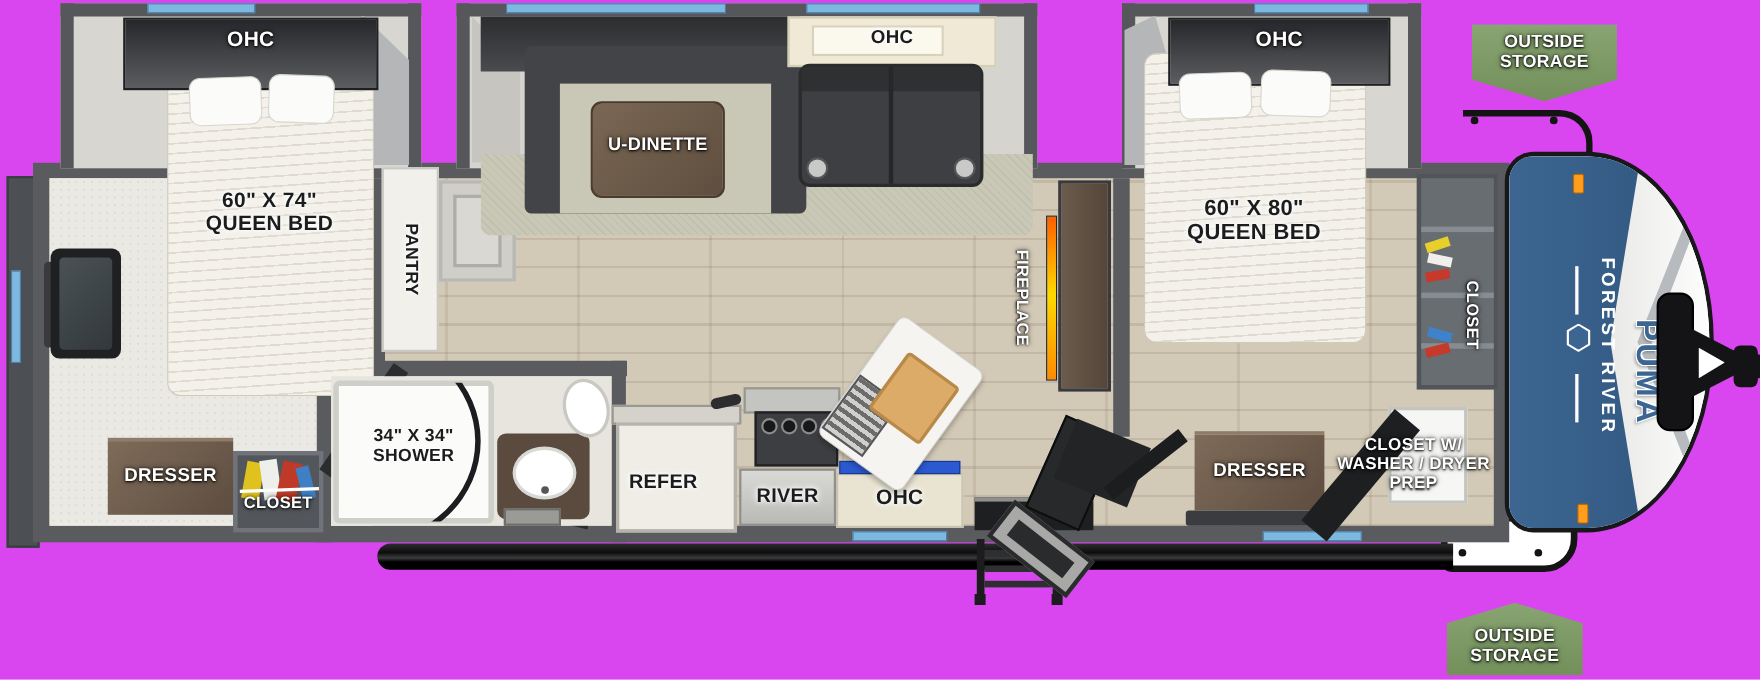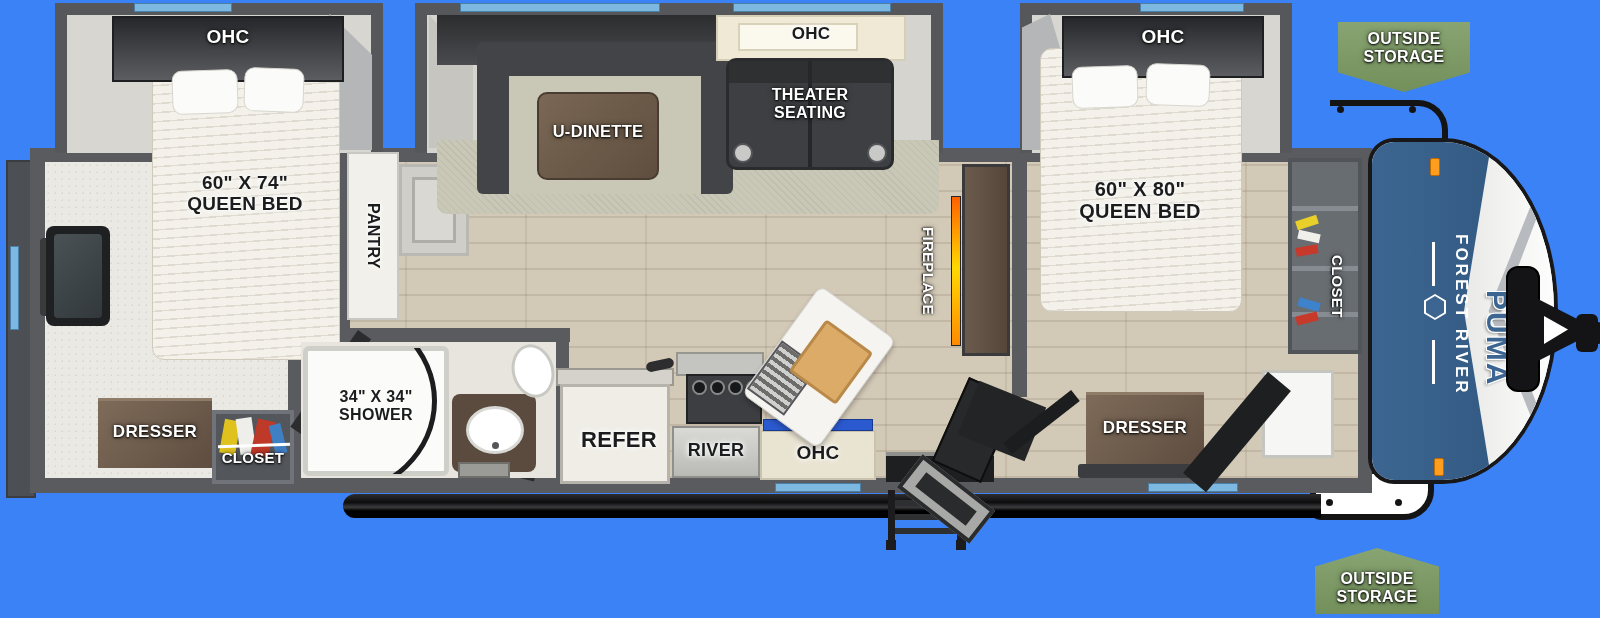--- a/index.html
+++ b/index.html
@@ -1,16 +1,16 @@
 <!DOCTYPE html>
 <html><head>
 <meta charset="utf-8">
 <style>
   html,body{margin:0;padding:0;background:#fff;}
-  #scene{position:relative;width:1600px;height:618px;background:#3b82f6;overflow:hidden;
+  #scene{position:relative;width:1600px;height:618px;background:#d946ef;overflow:hidden;
          font-family:"Liberation Sans",sans-serif;}
   .abs{position:absolute;}
   .wall{position:absolute;background:#595b5f;}
   .win{position:absolute;background:#7db8e0;border:1px solid #4a7fa8;box-sizing:border-box;}
   .lbl{position:absolute;font-weight:bold;color:#fff;white-space:pre-line;text-align:center;
        line-height:1.12;letter-spacing:.3px;
        text-shadow:0 1px 2px rgba(0,0,0,.9),0 0 3px rgba(0,0,0,.65),0 0 6px rgba(0,0,0,.4);}
   .lbl.dark{color:#1b1c1e;
        text-shadow:0 0 3px rgba(255,255,255,.95),0 0 6px rgba(255,255,255,.85),0 0 9px rgba(255,255,255,.7);}
   .vert{writing-mode:vertical-rl;}
@@ -114,21 +114,21 @@
 SHOWER</div>
   <div class="abs" style="left:452px;top:394px;width:84px;height:78px;background:#5b4b3f;border-radius:8px;"></div>
   <div class="abs" style="left:466px;top:406px;width:58px;height:48px;background:#fff;border:3px solid #d8d8d4;border-radius:50%;box-sizing:border-box;"></div>
   <div class="dot" style="left:492px;top:442px;width:7px;height:7px;background:#55565a;"></div>
   <div class="abs" style="left:458px;top:462px;width:52px;height:16px;background:#9a9a96;border:2px solid #6e6e6a;box-sizing:border-box;"></div>
   <div class="abs" style="left:512px;top:344px;width:42px;height:54px;background:#fff;border:3px solid #c9c9c4;border-radius:50%;transform:rotate(-15deg);box-sizing:border-box;"></div>
 
   <div class="abs" style="left:556px;top:368px;width:118px;height:18px;background:#d4d2cb;border:2px solid #9a988f;box-sizing:border-box;"></div>
   <div class="abs" style="left:646px;top:360px;width:28px;height:10px;background:#2d2d2f;border-radius:5px;transform:rotate(-12deg);"></div>
   <div class="abs" style="left:560px;top:384px;width:110px;height:100px;background:#efede6;border:3px solid #b5b3ac;box-sizing:border-box;"></div>
-  <div class="lbl dark" style="left:564px;top:428px;width:110px;font-size:22px;">REFER</div>
+  <div class="lbl dark" style="left:548px;top:428px;width:110px;font-size:18px;">REFER</div>
 
   <div class="abs" style="left:676px;top:352px;width:88px;height:24px;background:#c4c4c0;border:2px solid #97978f;box-sizing:border-box;"></div>
   <div class="abs" style="left:686px;top:374px;width:76px;height:50px;background:#3c3e41;border:2px solid #202123;box-sizing:border-box;"></div>
   <div class="abs" style="left:692px;top:380px;width:11px;height:11px;border-radius:50%;background:#17181a;border:2px solid #8a8a8a;"></div>
   <div class="abs" style="left:710px;top:380px;width:11px;height:11px;border-radius:50%;background:#17181a;border:2px solid #8a8a8a;"></div>
   <div class="abs" style="left:728px;top:380px;width:11px;height:11px;border-radius:50%;background:#17181a;border:2px solid #8a8a8a;"></div>
   <div class="abs" style="left:746px;top:380px;width:11px;height:11px;border-radius:50%;background:#17181a;border:2px solid #8a8a8a;"></div>
 
   <div class="abs" style="left:672px;top:426px;width:88px;height:52px;background:linear-gradient(180deg,#d9d9d6,#b9b9b5);border:2px solid #8f8f8b;box-sizing:border-box;"></div>
   <div class="lbl dark" style="left:672px;top:440px;width:88px;font-size:18px;">RIVER</div>
@@ -158,22 +158,20 @@
     <div class="abs" style="left:20px;top:6px;width:120px;height:28px;background:#fbf8ee;border:2px solid #d9d2bb;box-sizing:border-box;"></div>
   </div>
   <div class="lbl dark" style="left:716px;top:24px;width:190px;font-size:17px;">OHC</div>
 
   <div class="abs" style="left:726px;top:58px;width:168px;height:112px;background:#3e3f42;border:3px solid #2a2b2d;border-radius:10px;box-sizing:border-box;">
     <div class="abs" style="left:0;top:0;width:100%;height:22px;background:#2f3032;"></div>
     <div class="abs" style="left:79px;top:0;width:4px;height:100%;background:#26272a;"></div>
     <div class="abs" style="left:4px;top:82px;width:16px;height:16px;border-radius:50%;background:#c9c9c7;border:2px solid #55565a;"></div>
     <div class="abs" style="right:4px;top:82px;width:16px;height:16px;border-radius:50%;background:#c9c9c7;border:2px solid #55565a;"></div>
   </div>
-  <div class="lbl" style="left:726px;top:86px;width:168px;font-size:16px;">THEATER
-SEATING</div>
 
   <div class="abs" style="left:962px;top:164px;width:48px;height:192px;background:linear-gradient(90deg,#6b5b4c,#55463a);border:3px solid #3a3a3c;box-sizing:border-box;"></div>
   <div class="abs" style="left:951px;top:196px;width:10px;height:150px;background:linear-gradient(180deg,#ff5f00 0%,#ffd900 48%,#ff8a00 100%);border:1px solid #26262a;box-sizing:border-box;"></div>
   <div class="lbl vert" style="left:916px;top:196px;width:24px;height:150px;font-size:15px;display:flex;align-items:center;justify-content:center;">FIREPLACE</div>
   <div class="abs" style="left:966px;top:392px;width:72px;height:58px;background:#232426;transform:rotate(22deg);"></div>
   <div class="abs" style="left:1012px;top:440px;width:86px;height:14px;background:#1c1d1f;transform:rotate(-38deg);transform-origin:left bottom;"></div>
 
   <div class="mattress" style="left:1040px;top:48px;width:200px;height:262px;"></div>
   <div class="ohc-cab" style="left:1062px;top:16px;width:202px;height:62px;"></div>
   <div class="lbl" style="left:1062px;top:26px;width:202px;font-size:19px;">OHC</div>
@@ -181,20 +179,23 @@
   <div class="pillow" style="left:1146px;top:64px;width:62px;height:40px;transform:rotate(2deg);"></div>
   <div class="lbl dark" style="left:1040px;top:178px;width:200px;font-size:20px;">60" X 80"
 QUEEN BED</div>
 
   <div class="abs wood" style="left:1086px;top:392px;width:118px;height:72px;"></div>
   <div class="lbl" style="left:1086px;top:418px;width:118px;font-size:17px;">DRESSER</div>
   <div class="abs" style="left:1078px;top:464px;width:132px;height:14px;background:#3b3c3f;border-radius:3px;"></div>
 
   <div class="abs" style="left:1262px;top:370px;width:72px;height:88px;background:#f6f6f4;border:3px solid #c5c5c0;box-sizing:border-box;"></div>
   <div class="abs" style="left:1222px;top:366px;width:30px;height:132px;background:#1e1f21;transform:rotate(40deg);"></div>
+  <div class="lbl" style="left:1210px;top:396px;width:150px;font-size:15.5px;">CLOSET W/
+WASHER / DRYER
+PREP</div>
 
   <div class="abs" style="left:1288px;top:158px;width:74px;height:196px;background:#686d72;border:4px solid #51555a;box-sizing:border-box;">
     <div class="abs" style="left:0;top:44px;width:100%;height:5px;background:#868c92;"></div>
     <div class="abs" style="left:0;top:104px;width:100%;height:5px;background:#868c92;"></div>
     <div class="abs" style="left:0;top:150px;width:100%;height:5px;background:#868c92;"></div>
   </div>
   <div class="abs" style="left:1296px;top:218px;width:22px;height:9px;background:#e8cf2a;transform:rotate(-18deg);"></div>
   <div class="abs" style="left:1298px;top:232px;width:22px;height:9px;background:#f0efec;transform:rotate(12deg);"></div>
   <div class="abs" style="left:1296px;top:246px;width:22px;height:9px;background:#c7392b;transform:rotate(-10deg);"></div>
   <div class="abs" style="left:1298px;top:300px;width:22px;height:9px;background:#3f82cc;transform:rotate(16deg);"></div>

